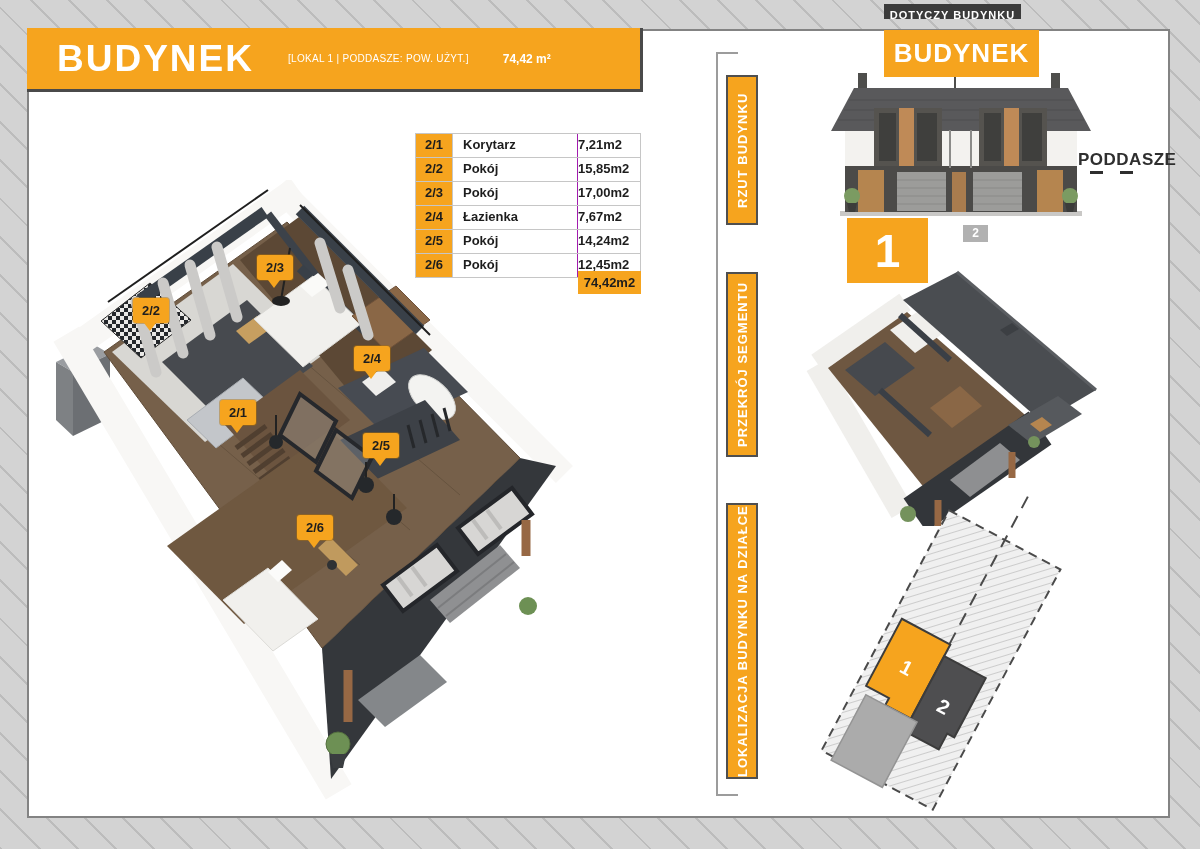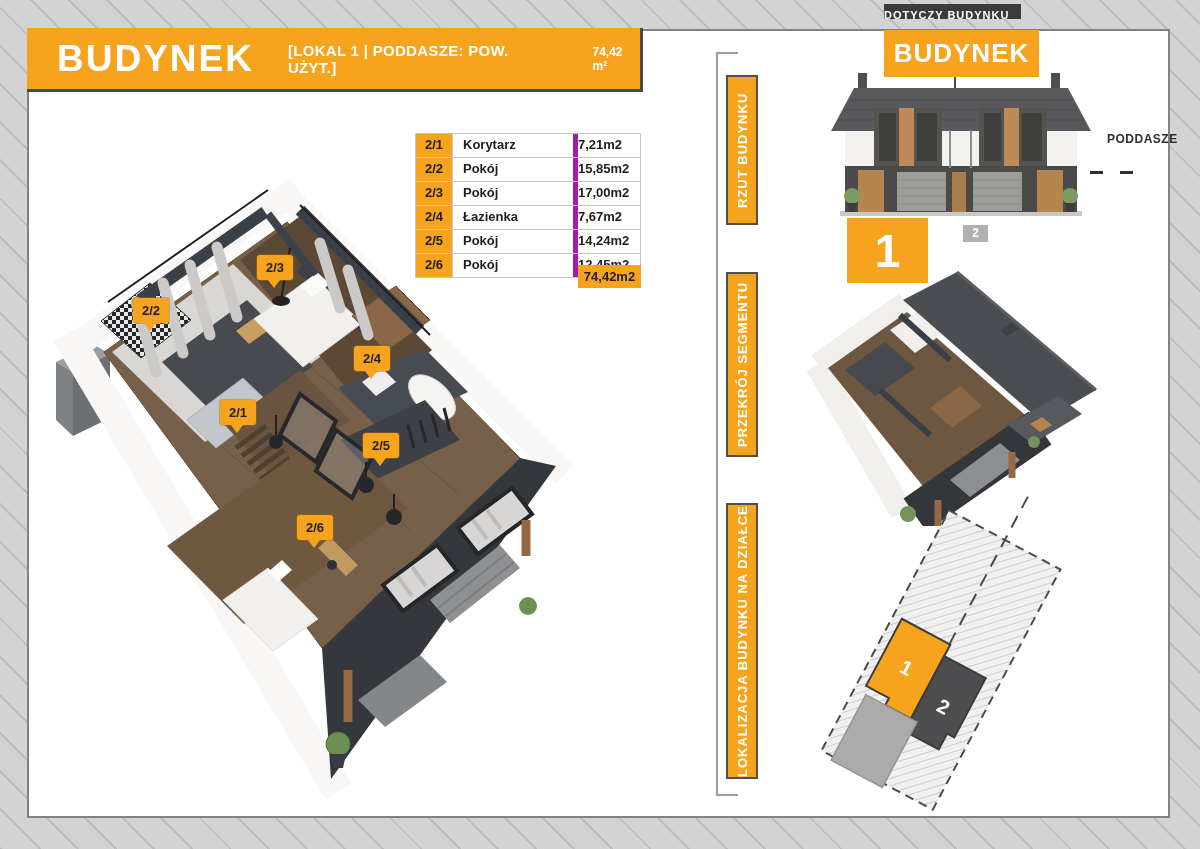--- a/index.html
+++ b/index.html
@@ -15,63 +15,63 @@
     background:#ffffff;border:2px solid #838383;box-sizing:border-box;
   }
   
   .hdr{
     position:absolute;left:27px;top:28px;width:616px;height:64px;
     background:#F6A41E;border-right:3px solid #4a4a4a;border-bottom:3px solid #4a4a4a;
     box-sizing:border-box;display:flex;align-items:center;gap:34px;padding-left:30px;
     color:#fff;z-index:4;
   }
   .hdr .title{font-size:37px;font-weight:bold;letter-spacing:2px;}
-  .hdr .subtitle{font-size:15px;font-weight:bold;letter-spacing:.3px;}
+  .hdr .subtitle{font-size:10px;font-weight:normal;letter-spacing:.3px;}
   .hdr .area{font-size:12px;font-weight:bold;}
   
   .rooms-table{
     position:absolute;left:415px;top:133px;width:226px;z-index:4;
     border:1px solid #c6c6c6;box-sizing:border-box;background:#fff;
   }
   .trow{display:flex;height:23px;border-bottom:1px solid #c6c6c6;}
   .trow:last-child{border-bottom:none;}
   .trow>div{box-sizing:border-box;font-size:13px;font-weight:bold;color:#1d1d1d;line-height:22px;}
   .tnum{width:37px;background:#F6A41E;text-align:center;border-right:1px solid #c6c6c6;}
-  .tname{width:125px;padding-left:10px;border-right:5px solid #a21caf;}
+  .tname{width:125px;padding-left:10px;border-right:1px solid #a21caf;}
   .tarea{flex:1;text-align:left;}
   .total-cell{
-    position:absolute;left:578px;top:265px;width:63px;height:23px;background:#F6A41E;
+    position:absolute;left:578px;top:271px;width:63px;height:23px;background:#F6A41E;
     font-size:13px;font-weight:bold;color:#1d1d1d;text-align:center;line-height:23px;z-index:4;
   }
   
   .guide-v{position:absolute;left:716px;top:52px;width:2px;height:744px;background:#9c9c9c;}
   .guide-t{position:absolute;left:716px;top:52px;width:22px;height:2px;background:#9c9c9c;}
   .guide-b{position:absolute;left:716px;top:794px;width:22px;height:2px;background:#9c9c9c;}
   
   .vtab{
     position:absolute;left:726px;width:32px;background:#F6A41E;border:2px solid #4f4f4f;
     box-sizing:border-box;display:flex;align-items:center;justify-content:center;
     writing-mode:vertical-rl;transform:rotate(180deg);
     color:#fff;font-weight:bold;font-size:13px;letter-spacing:1px;z-index:4;
   }
   .vtab.t1{top:75px;height:150px;}
   .vtab.t2{top:272px;height:185px;}
   .vtab.t3{top:503px;height:276px;}
   
   .applies-box{
     position:absolute;left:884px;top:4px;width:137px;height:15px;background:#3B3B3B;
-    color:#fff;font-size:11px;font-weight:bold;letter-spacing:1px;line-height:23px;z-index:5;
+    color:#fff;font-size:11px;font-weight:bold;letter-spacing:1px;text-align:center;line-height:23px;z-index:5;
   }
   .bname-box{
     position:absolute;left:884px;top:30px;width:155px;height:47px;background:#F6A41E;
     color:#fff;font-size:26px;font-weight:bold;letter-spacing:1px;text-align:center;line-height:47px;z-index:5;
   }
   .poddasze{
-    position:absolute;left:1078px;top:132px;color:#2f2f2f;font-size:12px;font-weight:bold;
-    letter-spacing:.5px;z-index:5;padding-left:29px;
+    position:absolute;left:1078px;top:150px;color:#2f2f2f;font-size:17px;font-weight:bold;
+    letter-spacing:.5px;z-index:5;
   }
   .pd-dash{position:absolute;top:171px;width:13px;height:3px;background:#2f2f2f;z-index:5;}
   .pd-dash.d1{left:1090px;} .pd-dash.d2{left:1120px;}
   .unit1-badge{
     position:absolute;left:847px;top:218px;width:81px;height:65px;background:#F6A41E;
     color:#fff;font-size:46px;font-weight:bold;display:flex;align-items:center;justify-content:center;z-index:5;
   }
   .unit2-badge{
     position:absolute;left:963px;top:225px;width:25px;height:17px;background:#B1B1B1;
     color:#fff;font-size:12px;font-weight:bold;text-align:center;line-height:17px;z-index:5;

